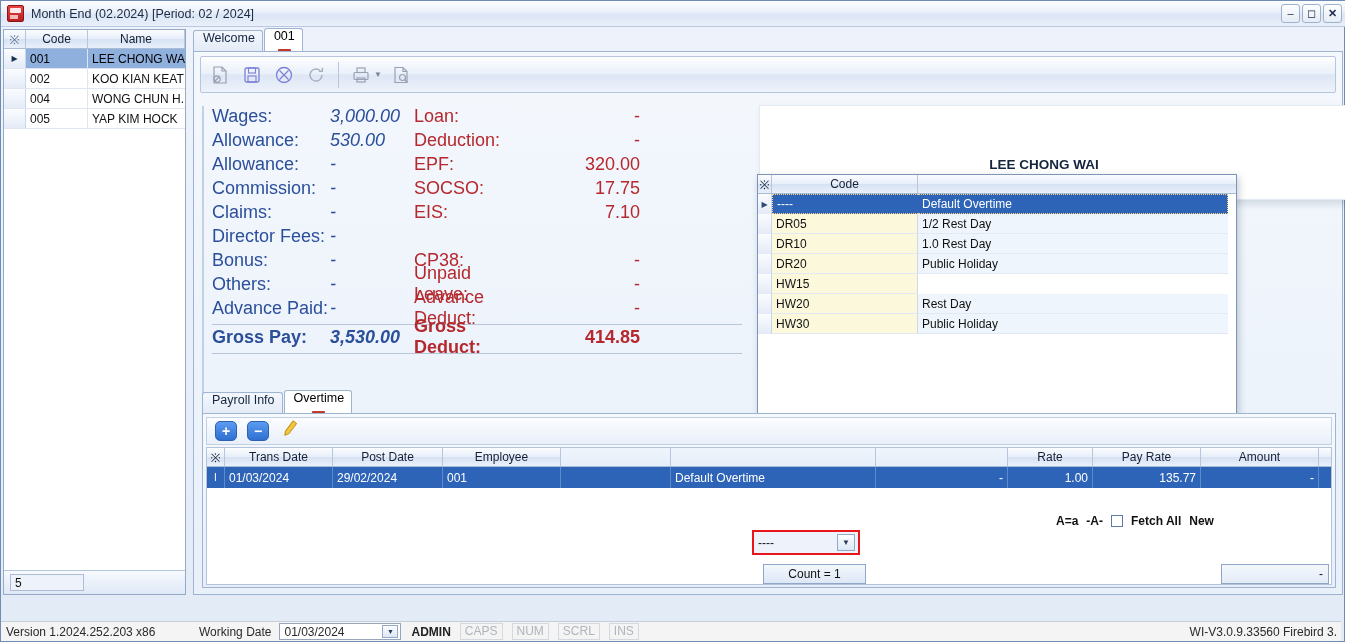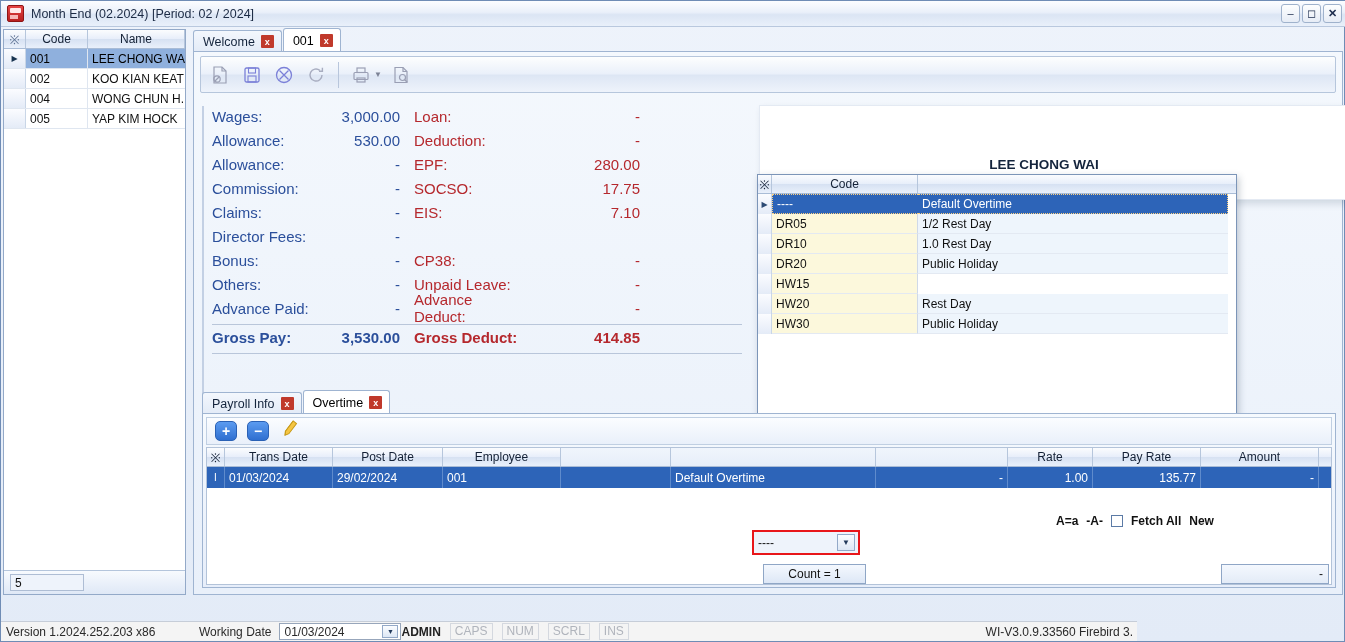--- a/index.html
+++ b/index.html
@@ -94,21 +94,21 @@
   
   .tabstrip {
     position:absolute; left:192px; top:27px; width:1150px; height:24px;
     display:flex; align-items:flex-end;
   }
   .tab {
     height:22px; display:flex; align-items:center; gap:6px;
     padding:0 7px 0 9px; font-size:12.5px; color:#14243c;
     background: linear-gradient(180deg,#f3f7fd 0%,#e3ebf7 100%);
     border:1px solid #9fb4d1; border-bottom:none;
-    border-radius:3px 3px 0 0; margin-right:1px;
+    border-radius:3px 3px 0 0; margin-right:1px;flex-direction:column;
   }
   .tab.active {
     background:#ffffff; height:24px; color:#000; border-color:#9fb4d1;
   }
   .tab .x {
     width:13px;height:13px;background:#c0392b;color:#fff;font-size:9px;font-weight:bold;
     display:flex;align-items:center;justify-content:center;border-radius:1px;
   }
 
   
@@ -130,23 +130,23 @@
   .tb-btn.on { color:#7b80d8; }
   .tb-sep { width:1px;height:26px;background:#b8c6dc;margin:0 5px; }
   .tb-caret { font-size:8px; color:#7d8396; margin-left:-4px;margin-right:2px;}
 
   
   .pay-area {
     position:absolute; left:8px; top:52px; width:548px; height:310px;
   }
   .pay-leftline { position:absolute; left:0; top:2px; width:2px; height:300px; background:#c3d0e4; }
   .pay-rows { margin-left:10px; }
-  .pay-row { display:flex; height:24px; align-items:center; font-size:15px; }
+  .pay-row { display:flex; height:24px; align-items:center; font-size:18px; }
   .pl-label { width:118px; color:#2b4f9b; }
-  .pl-val   { width:70px; text-align:right; color:#2b4f9b; }
+  .pl-val   { width:70px; text-align:left; color:#2b4f9b;font-style:italic; }
   .pr-label { width:120px; color:#b5282d; padding-left:14px; }
   .pr-val   { width:120px; text-align:right; color:#b5282d; }
   .pay-sep { margin-left:10px; width:530px; height:1px; background:#b9c6da; margin-top:4px; }
   .pay-total { font-weight:bold; }
   .pay-total .pl-label, .pay-total .pl-val { color:#2b4f9b; }
   .pay-total .pr-label, .pay-total .pr-val { color:#b5282d; }
 
   
   .white-card {
     position:absolute; left:565px; top:53px; width:735px; height:95px;
@@ -258,37 +258,37 @@
   }
   .right-box {
     position:absolute; right:6px; bottom:3px; width:108px; height:20px;
     background: linear-gradient(180deg,#f4f8fe 0%,#e3ebf7 100%);
     border:1px solid #8fa6c6; display:flex;align-items:center;justify-content:flex-end;
     padding-right:5px; font-size:12px; color:#111;
   }
 
   
   .statusbar {
-    position:absolute; left:0; bottom:0; width:1136px; height:20px;
+    position:absolute; left:0; bottom:0; width:1340px; height:20px;
     background:#f4f4f4; border-top:1px solid #c6cdd8;
     display:flex; align-items:center; font-size:12px; color:#2a2a2a;
   }
   .sb-version { margin-left:5px; width:185px; }
   .sb-wd-label { margin-left:8px; }
   .sb-date {
     margin-left:8px; width:122px; height:17px; background:#fff; border:1px solid #97a6bb;
     display:flex; align-items:center; padding-left:4px; position:relative;
   }
   .sb-date .arw {
     position:absolute; right:2px; top:1px; width:16px;height:13px;
     background: linear-gradient(180deg,#fbfdff 0%,#dde7f5 100%);
     border:1px solid #93a9c8; display:flex;align-items:center;justify-content:center;
     font-size:7px;color:#223a5c;
   }
-  .sb-user { font-weight:bold; color:#222; }
+  .sb-user { margin-left:10px; font-weight:bold; color:#222; }
   .sb-flag { margin-left:9px; color:#b0b4bc; }
   .sb-flag.boxed { border:1px solid #d4d8df; padding:0 4px; line-height:15px; }
   .sb-right { position:absolute; right:4px; color:#2a2a2a; }
 </style>
 </head>
 <body>
 
 <div id="app">
 
   <div class="titlebar">
@@ -409,21 +409,21 @@
           <div class="pay-row">
             <div class="pl-label">Allowance:</div>
             <div class="pl-val">530.00</div>
             <div class="pr-label">Deduction:</div>
             <div class="pr-val">-</div>
           </div>
           <div class="pay-row">
             <div class="pl-label">Allowance:</div>
             <div class="pl-val">-</div>
             <div class="pr-label">EPF:</div>
-            <div class="pr-val">280.00</div>
+            <div class="pr-val">320.00</div>
           </div>
           <div class="pay-row">
             <div class="pl-label">Commission:</div>
             <div class="pl-val">-</div>
             <div class="pr-label">SOCSO:</div>
             <div class="pr-val">17.75</div>
           </div>
           <div class="pay-row">
             <div class="pl-label">Claims:</div>
             <div class="pl-val">-</div>

